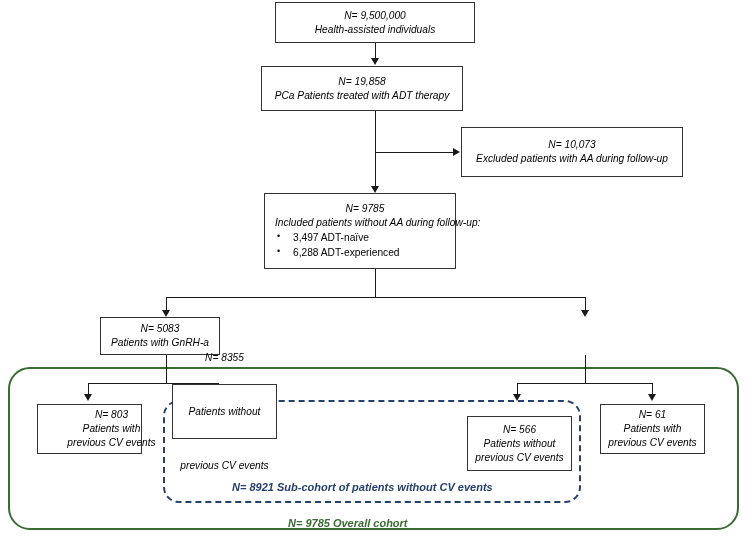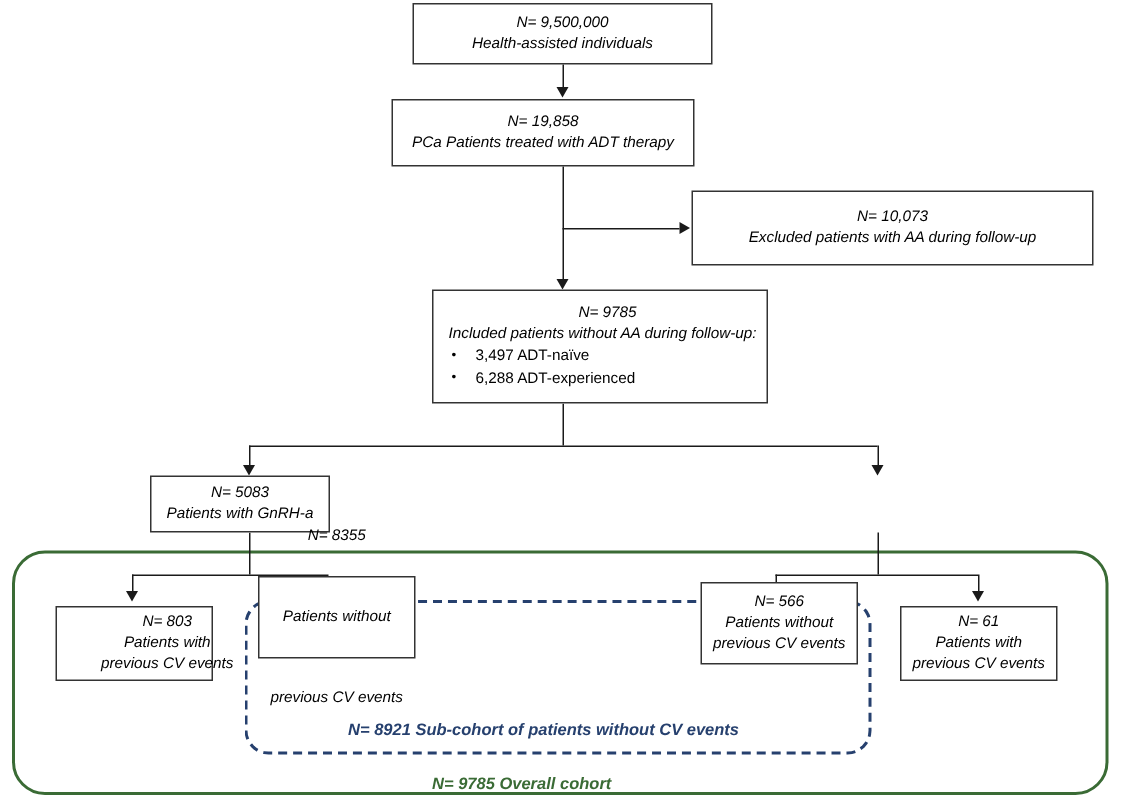--- a/index.html
+++ b/index.html
@@ -158,26 +158,26 @@
   <div class="box" style="left:275px; top:2px; width:200px; height:41px;">
     <span class="ln">N= 9,500,000</span>
     <span class="ln">Health-assisted individuals</span>
   </div>
 
   <div class="box" style="left:261px; top:66px; width:202px; height:45px;">
     <span class="ln">N= 19,858</span>
     <span class="ln">PCa Patients treated with ADT therapy</span>
   </div>
 
-  <div class="box" style="left:461px; top:127px; width:268px; height:50px;">
+  <div class="box" style="left:461px; top:127px; width:222px; height:50px;">
     <span class="ln">N= 10,073</span>
     <span class="ln">Excluded patients with AA during follow-up</span>
   </div>
 
-  <div class="box leftalign" style="left:264px; top:193px; width:224px; height:76px;margin-left:24px;">
+  <div class="box leftalign" style="left:264px; top:193px; width:192px; height:76px;">
     <span class="ln center-ln">N= 9785</span>
     <span class="ln">Included patients without AA during follow-up:</span>
     <ul class="bullets">
       <li>3,497 ADT-naïve</li>
       <li>6,288 ADT-experienced</li>
     </ul>
   </div>
 
   <div class="box" style="left:100px; top:317px; width:120px; height:38px;">
     <span class="ln">N= 5083</span>
@@ -190,21 +190,21 @@
     <span class="ln">Patients with</span>
     <span class="ln">previous CV events</span>
   </div>
 
   <div class="box" style="left:172px; top:384px; width:105px; height:55px;gap:40px;">
     <span class="ln">N= 8355</span>
     <span class="ln">Patients without</span>
     <span class="ln">previous CV events</span>
   </div>
 
-  <div class="box" style="left:467px; top:388px; width:105px; height:55px;">
+  <div class="box" style="left:467px; top:416px; width:105px; height:55px;">
     <span class="ln">N= 566</span>
     <span class="ln">Patients without</span>
     <span class="ln">previous CV events</span>
   </div>
 
   <div class="box" style="left:600px; top:404px; width:105px; height:50px;">
     <span class="ln">N= 61</span>
     <span class="ln">Patients with</span>
     <span class="ln">previous CV events</span>
   </div>

